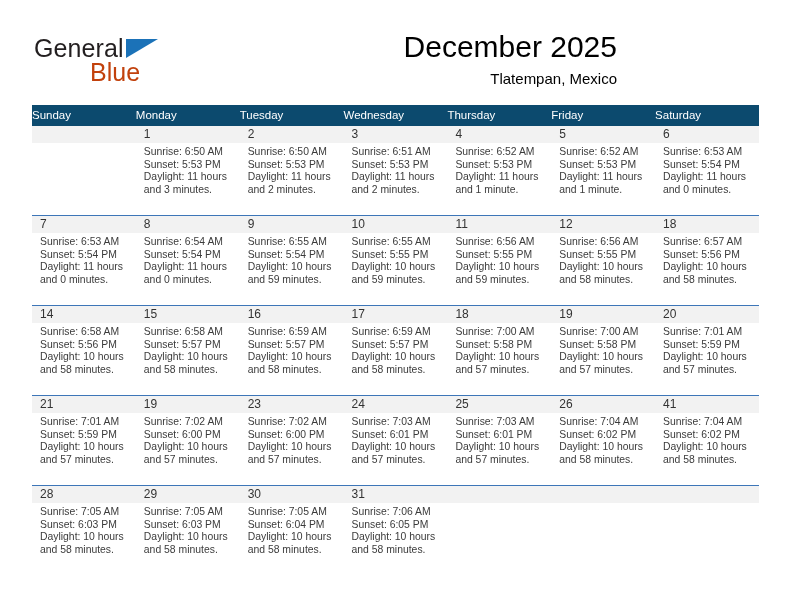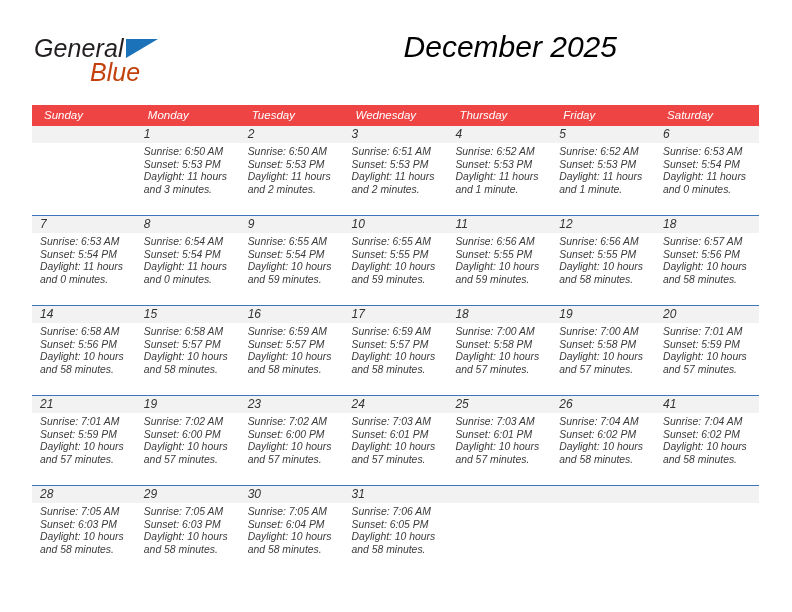--- a/index.html
+++ b/index.html
@@ -12,21 +12,20 @@
     background: #ffffff;
     font-family: "Liberation Sans", sans-serif;
     color: #000000;
     overflow: hidden;
   }
   .page {
     position: relative;
     width: 651px;
     height: 612px;
     box-sizing: border-box;
-    font-style: italic;
   }
 
   
   .header {
     position: absolute;
     left: 32px;
     top: 28px;
     right: 34px;
     height: 70px;
   }
@@ -92,26 +91,26 @@
     position: absolute;
     left: 32px;
     top: 105px;
     width: 727px;
     border-collapse: collapse;
     table-layout: fixed;
   }
   .calendar col { width: 103.857px; }
 
   .dow-row th {
-    background: #ef4444;
+    background: #0c4a6e;
     color: #ffffff;
     font-size: 11.5px;
     font-weight: normal;
     text-align: left;
-    padding: 4px 0 5px 12px;
+    padding: 4px 0 5px 0;
     height: 11px;
     border: none;
     vertical-align: middle;
   }
 
   .week-row td {
     vertical-align: top;
     padding: 0;
     border-top: 1px solid #3d76b8;
     border-bottom: none;
@@ -156,20 +155,21 @@
   <div class="header">
 
     <div class="brand">
       <span class="brand-general">General</span>
       <span class="brand-triangle"></span>
       <span class="brand-blue">Blue</span>
     </div>
 
     <div class="title-block">
       <div class="cal-title">December 2025</div>
+      <div class="cal-subtitle">Tlatempan, Mexico</div>
     </div>
 
   </div>
 
   <table class="calendar">
     <colgroup>
       <col>
         <col>
         <col>
         <col>

